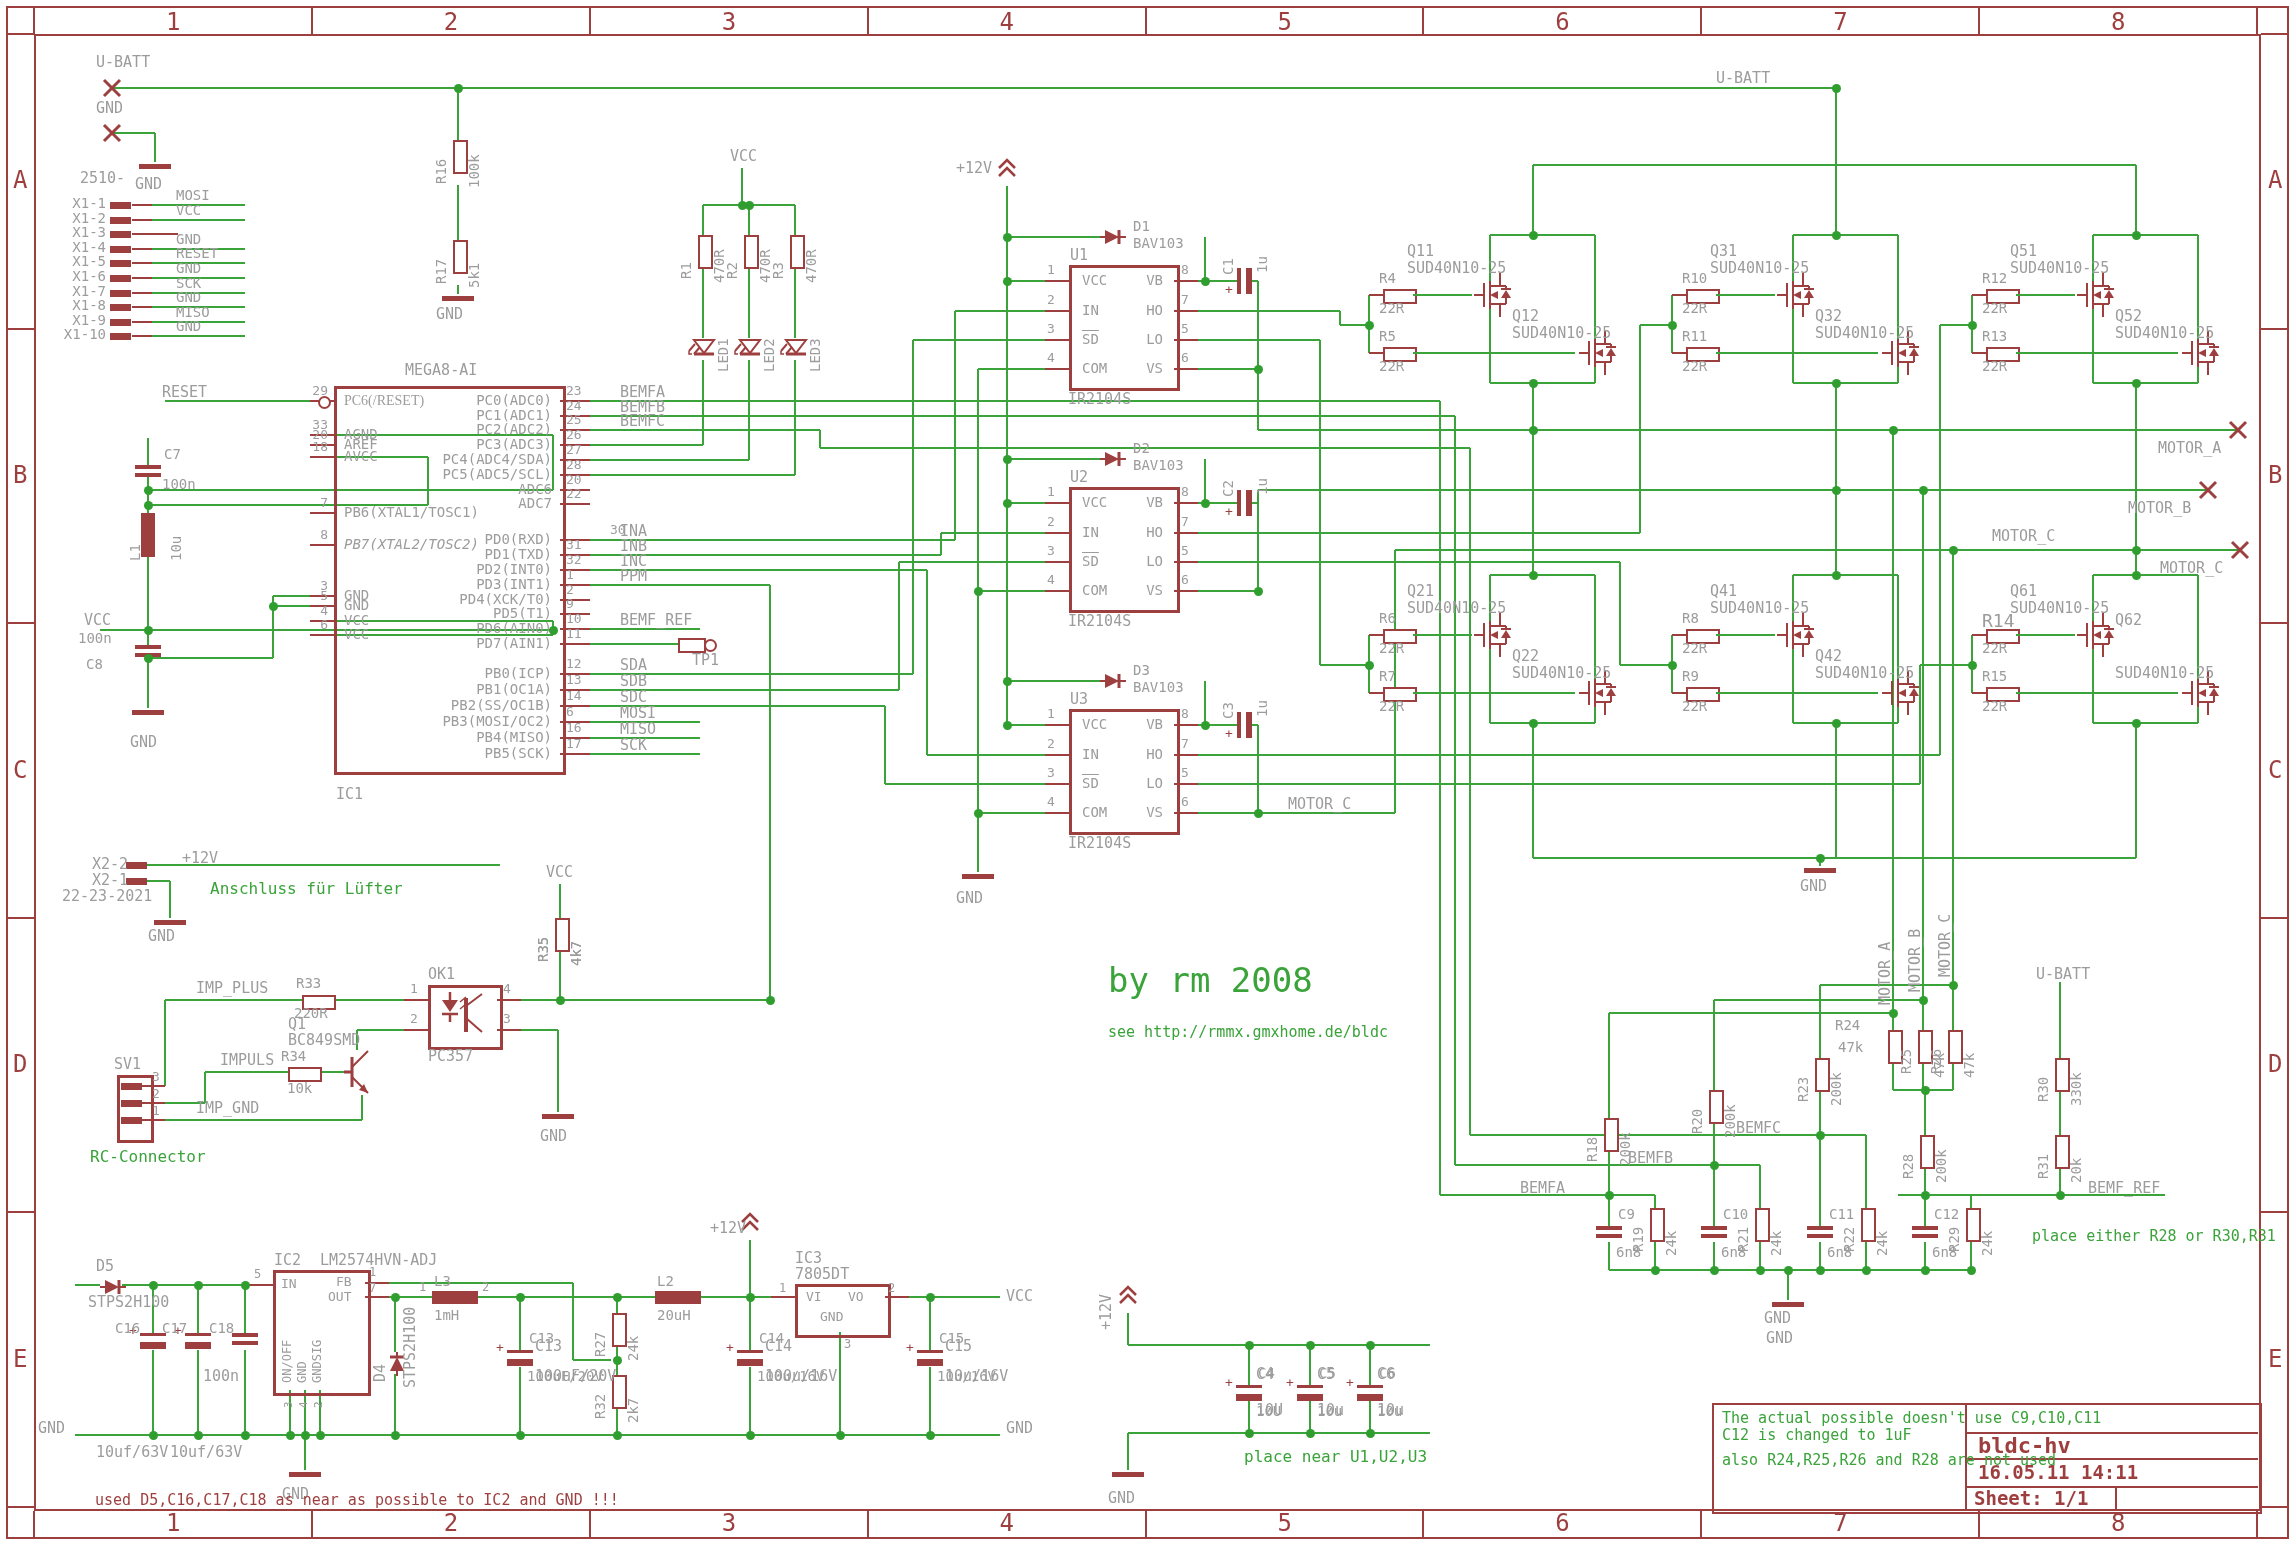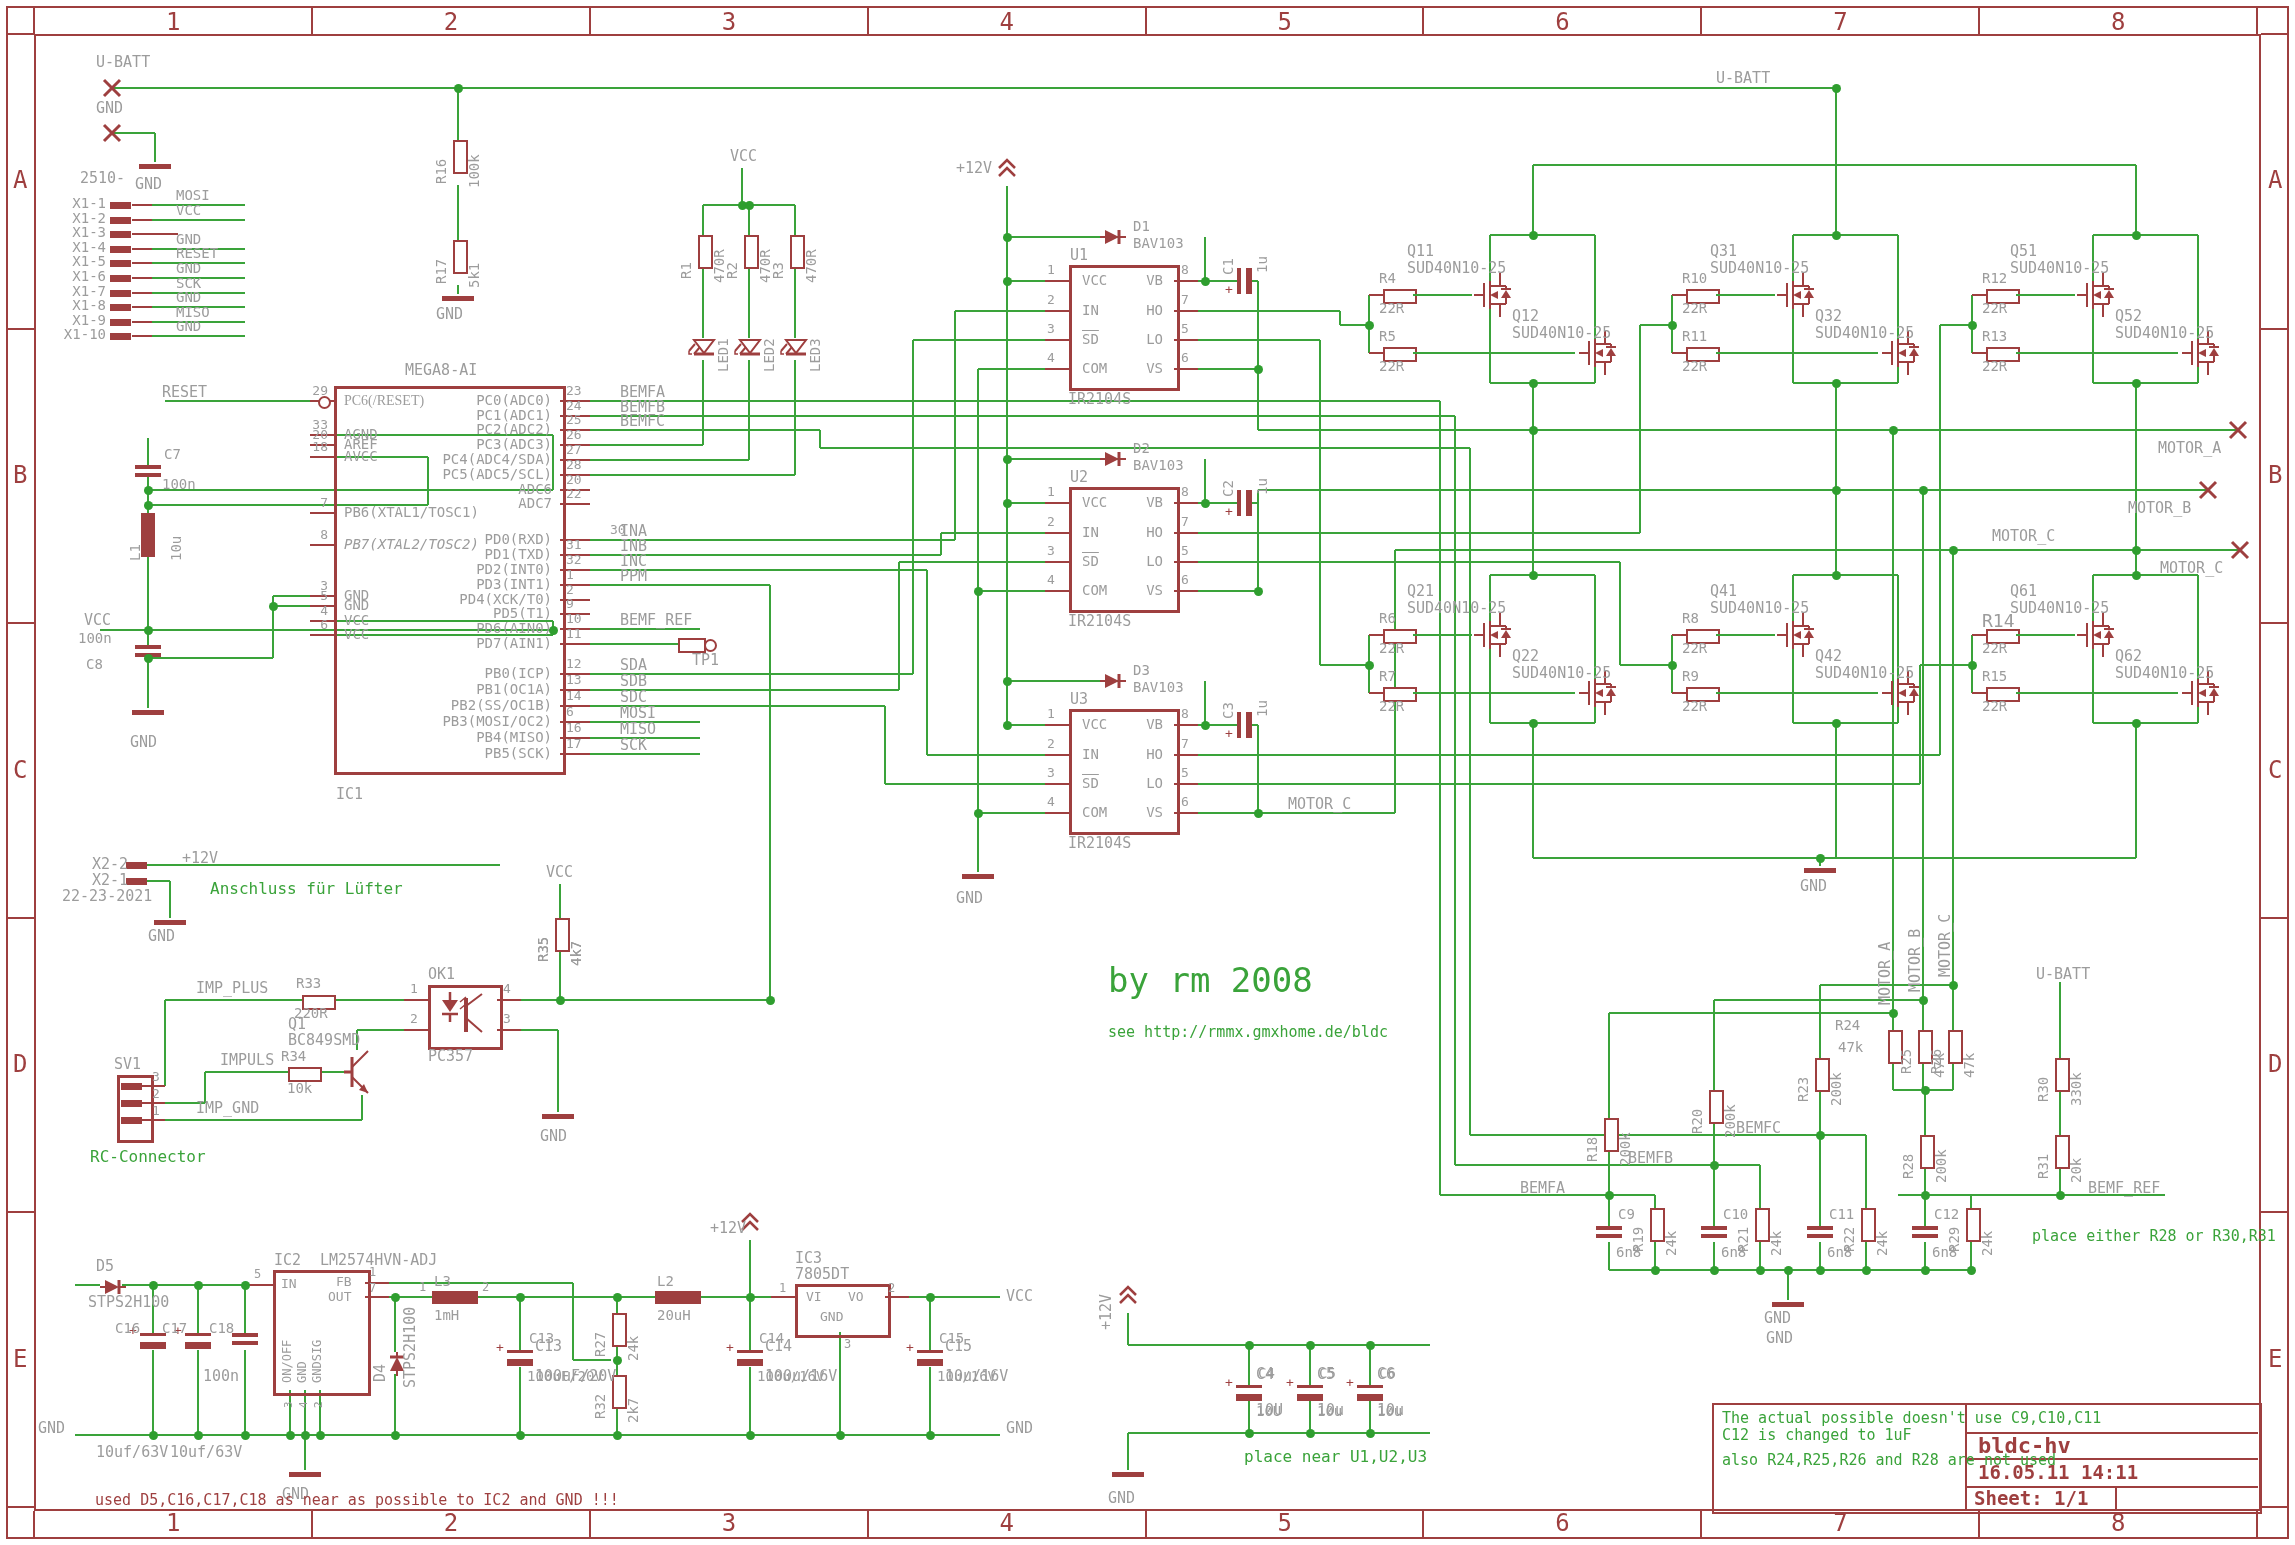--- a/index.html
+++ b/index.html
@@ -737,21 +737,21 @@
     </svg>
     <div class="ln" style="left: 1971px; top: 635px; width: 2px; height: 58px; background: rgb(58, 163, 58);"></div>
     <div class="ln" style="left: 1972px; top: 634px; width: 14px; height: 2px; background: rgb(158, 63, 63);"></div>
     <div class="rbody" style="left: 1986px; top: 629px; width: 30px; height: 11px;"></div>
     <div class="ln" style="left: 2016px; top: 634px; width: 59px; height: 2px; background: rgb(58, 163, 58);"></div>
     <div class="ln" style="left: 1972px; top: 692px; width: 14px; height: 2px; background: rgb(158, 63, 63);"></div>
     <div class="rbody" style="left: 1986px; top: 687px; width: 30px; height: 11px;"></div>
     <div class="ln" style="left: 2016px; top: 692px; width: 162px; height: 2px; background: rgb(58, 163, 58);"></div>
     <div class="t cg" style="left: 2010px; top: 583px; font-size: 15px;">Q61</div>
     <div class="t cg" style="left: 2010px; top: 600px; font-size: 15px;">SUD40N10-25</div>
-    <div class="t cg" style="left: 2115px; top: 648px; font-size: 15px;">Q62</div>
+    <div class="t cg" style="left: 2115px; top: 612px; font-size: 15px;">Q62</div>
     <div class="t cg" style="left: 2115px; top: 665px; font-size: 15px;">SUD40N10-25</div>
     <div class="t cg" style="left: 1982px; top: 611px; font-size: 18px;">R14</div>
     <div class="t cg" style="left: 1982px; top: 641px; font-size: 14px;">22R</div>
     <div class="t cg" style="left: 1982px; top: 669px; font-size: 14px;">R15</div>
     <div class="t cg" style="left: 1982px; top: 699px; font-size: 14px;">22R</div>
     <div class="rbody" style="left: 452.5px; top: 140px; width: 11px; height: 30px;"></div>
     <div class="t cg r" style="left: 434px; top: 184px; font-size: 14px;">R16</div>
     <div class="t cg r" style="left: 467px; top: 188px; font-size: 14px;">100k</div>
     <div class="rbody" style="left: 452.5px; top: 240px; width: 11px; height: 30px;"></div>
     <div class="t cg r" style="left: 434px; top: 284px; font-size: 14px;">R17</div>

